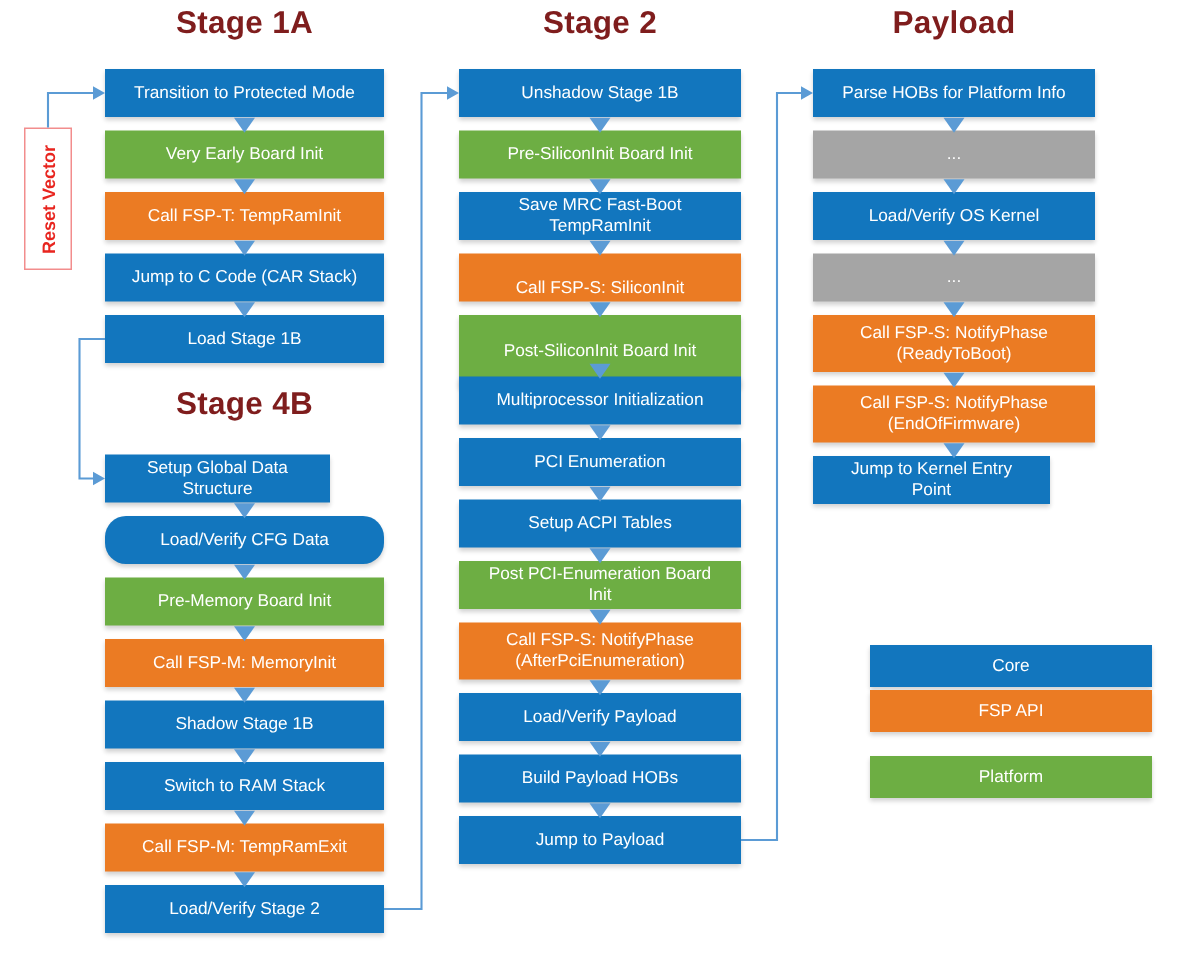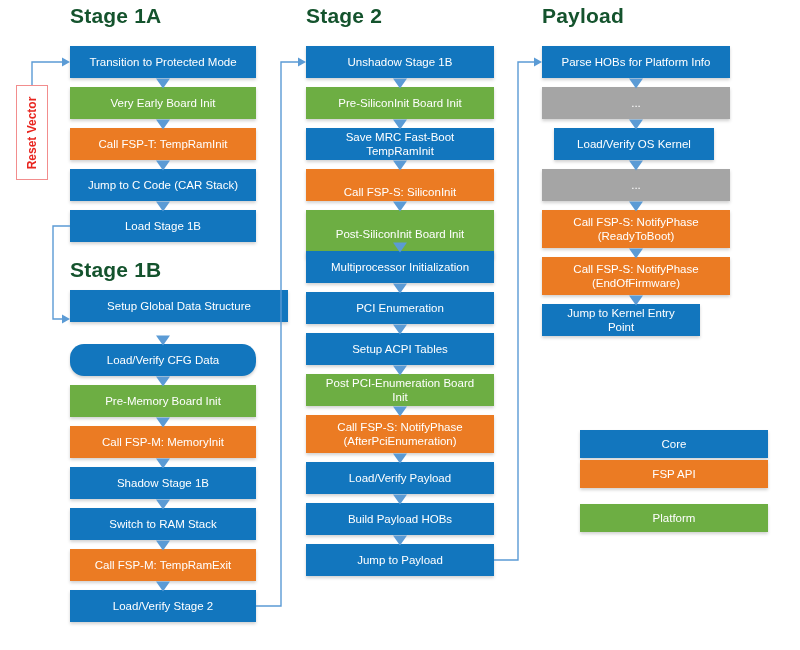--- a/index.html
+++ b/index.html
@@ -16,23 +16,24 @@
     font-family: "Liberation Sans", sans-serif;
   }
   #canvas {
     position: absolute;
     left: 0; top: 0;
     width: 800px;
     height: 650px;
   }
   .col-title {
     position: absolute;
-    color: #14532d;
+    color: #7f1d1d;
     font-size: 21px;
     font-weight: bold;
+    text-align: center;
     letter-spacing: 0.2px;
     white-space: nowrap;
   }
   .node {
     position: absolute;
     display: flex;
     align-items: center;
     justify-content: center;
     text-align: center;
     color: #ffffff;
@@ -94,22 +95,22 @@
     </div>
     <div class="node fsp" style="left: 70px; top: 128px; width: 186px; height: 32px;">
       <span>Call FSP-T: TempRamInit</span>
     </div>
     <div class="node core" style="left: 70px; top: 169px; width: 186px; height: 32px;">
       <span>Jump to C Code (CAR Stack)</span>
     </div>
     <div class="node core" style="left: 70px; top: 210px; width: 186px; height: 32px;">
       <span>Load Stage 1B</span>
     </div>
-    <div class="col-title" style="left: 70px; top: 258px; width: 186px;">Stage 1B</div>
-    <div class="node core" style="left: 70px; top: 290px; width: 218px; height: 32px;">
+    <div class="col-title" style="left: 70px; top: 258px; width: 186px;">Stage 4B</div>
+    <div class="node core" style="left: 70px; top: 303px; width: 150px; height: 32px;">
       <span>Setup Global Data Structure</span>
     </div>
     <div class="node core" style="left: 70px; top: 344px; width: 186px; height: 32px; border-radius: 14px;">
       <span>Load/Verify CFG Data</span>
     </div>
     <div class="node platform" style="left: 70px; top: 385px; width: 186px; height: 32px;">
       <span>Pre-Memory Board Init</span>
     </div>
     <div class="node fsp" style="left: 70px; top: 426px; width: 186px; height: 32px;">
       <span>Call FSP-M: MemoryInit</span>
@@ -167,21 +168,21 @@
     <div class="node core" style="left: 306px; top: 544px; width: 188px; height: 32px;">
       <span>Jump to Payload</span>
     </div>
     <div class="col-title" style="left: 542px; top: 4px; width: 188px;">Payload</div>
     <div class="node core" style="left: 542px; top: 46px; width: 188px; height: 32px;">
       <span>Parse HOBs for Platform Info</span>
     </div>
     <div class="node ellipsis" style="left: 542px; top: 87px; width: 188px; height: 32px;">
       <span>...</span>
     </div>
-    <div class="node core" style="left: 542px; top: 128px; width: 160px; height: 32px; margin-left: 12px;">
+    <div class="node core" style="left: 542px; top: 128px; width: 188px; height: 32px;">
       <span>Load/Verify OS Kernel</span>
     </div>
     <div class="node ellipsis" style="left: 542px; top: 169px; width: 188px; height: 32px;">
       <span>...</span>
     </div>
     <div class="node fsp" style="left: 542px; top: 210px; width: 188px; height: 38px; display: flex; flex-direction: column;">
       <span style="display: block;">Call FSP-S: NotifyPhase</span>
       <span style="display: block;">(ReadyToBoot)</span>
     </div>
     <div class="node fsp" style="left: 542px; top: 257px; width: 188px; height: 38px; display: flex; flex-direction: column;">

